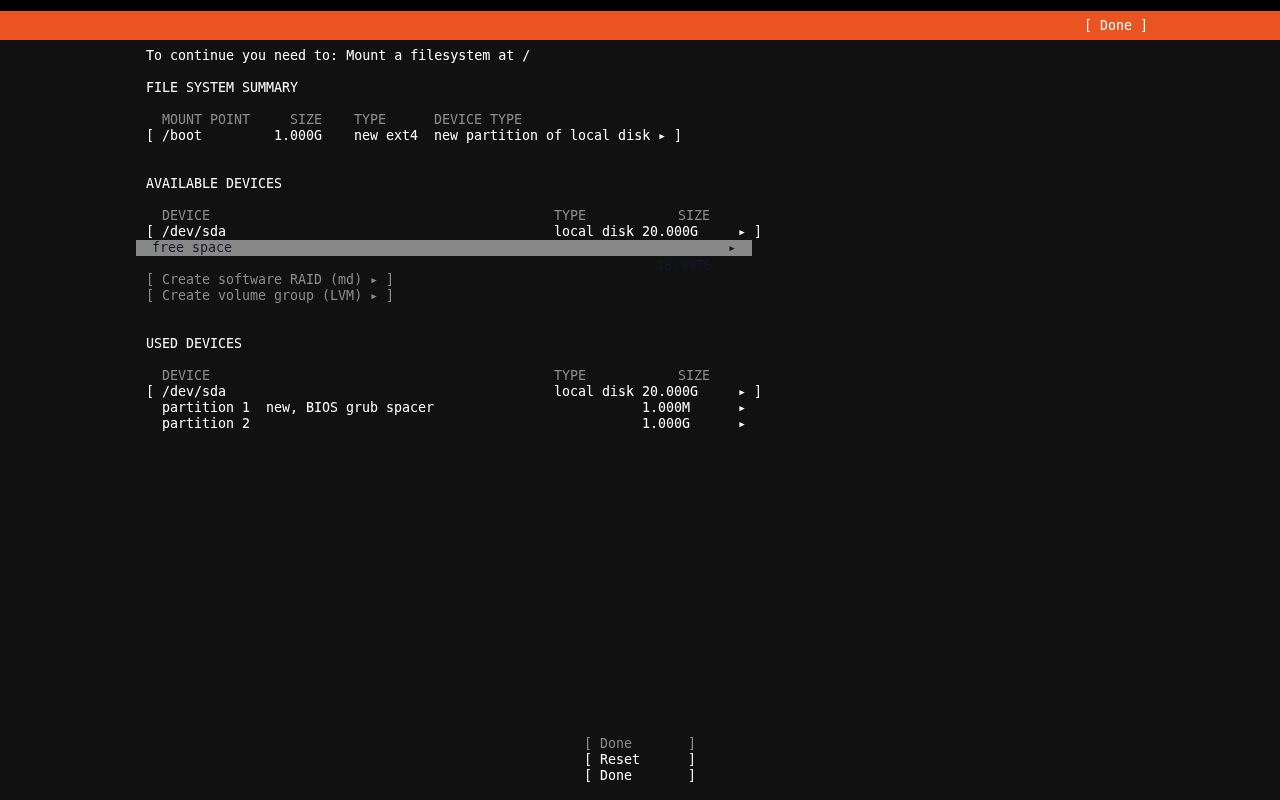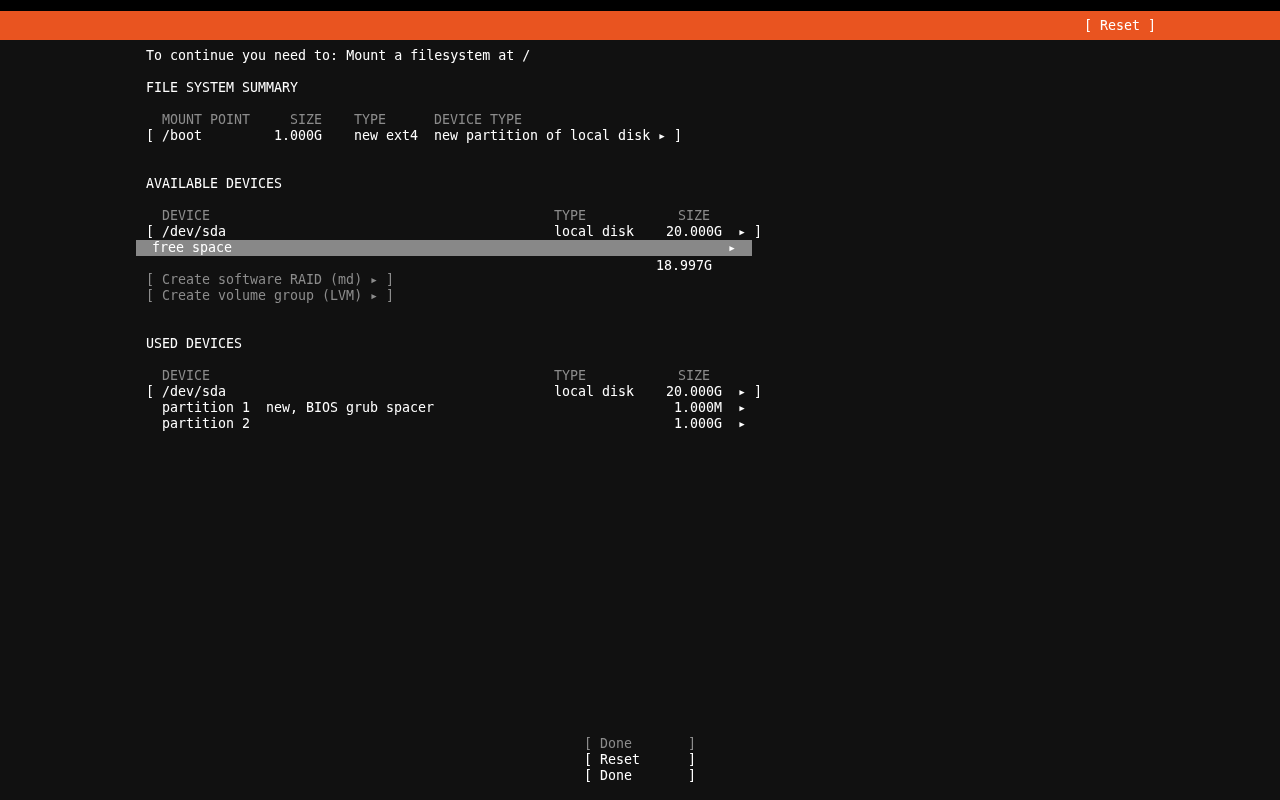--- a/index.html
+++ b/index.html
@@ -64,42 +64,42 @@
   
   .x-fs-size-h     { left: 280px; }
   .x-fs-size       { left: 252px; width: 60px; text-align: right; }
   .x-fs-type       { left: 344px; }
   .x-fs-devtype    { left: 424px; }
   .x-fs-arrow      { left: 648px; }
   .x-fs-close      { left: 664px; }
   
   .x-type          { left: 544px; }
   .x-size-h        { left: 668px; }
-  .x-size          { left: 632px; width: 80px; text-align: right; }
+  .x-size          { left: 632px; width: 80px; text-align: left; }
   .x-arrow         { left: 728px; }
   .x-close         { left: 744px; }
   
   .x-act-arrow     { left: 360px; }
   .x-act-close     { left: 376px; }
   
   .row-selected {
     position: absolute;
     left: 136px;
     width: 616px;
     height: 16px;
     background: #888888;
     cursor: pointer;
   }
   .row-selected span {
     position: absolute;
     top: 0;
     height: 16px;
     line-height: 16px;
     white-space: pre;
-    color: #ffffff;
+    color: #0f172a;
   }
   .sel-item  { left: 16px; }
   .sel-size  { left: 456px; width: 120px; text-align: right; margin-top: 18px; }
   .sel-arrow { left: 592px; }
   
   .btn {
     position: absolute;
     left: 584px;
     width: 112px;
     height: 16px;
@@ -117,21 +117,21 @@
   .btn .b-label { left: 16px; }
   .btn .b-close { left: 104px; }
   .clickable { cursor: pointer; }
 </style>
 </head>
 <body>
 
 <div class="top-strip"></div>
 
 <div class="title-bar">
-  <span class="bar-help">[ Reset ]</span>
+  <span class="bar-help">[ Done ]</span>
 </div>
 
 <div class="line" style="top:48px">
   <span class="x-bracket-open white">To continue you need to: Mount a filesystem at /</span>
 </div>
 
 <div class="line" style="top:80px">
   <span class="x-bracket-open white">FILE SYSTEM SUMMARY</span>
 </div>
 <div class="line" style="top:112px">

